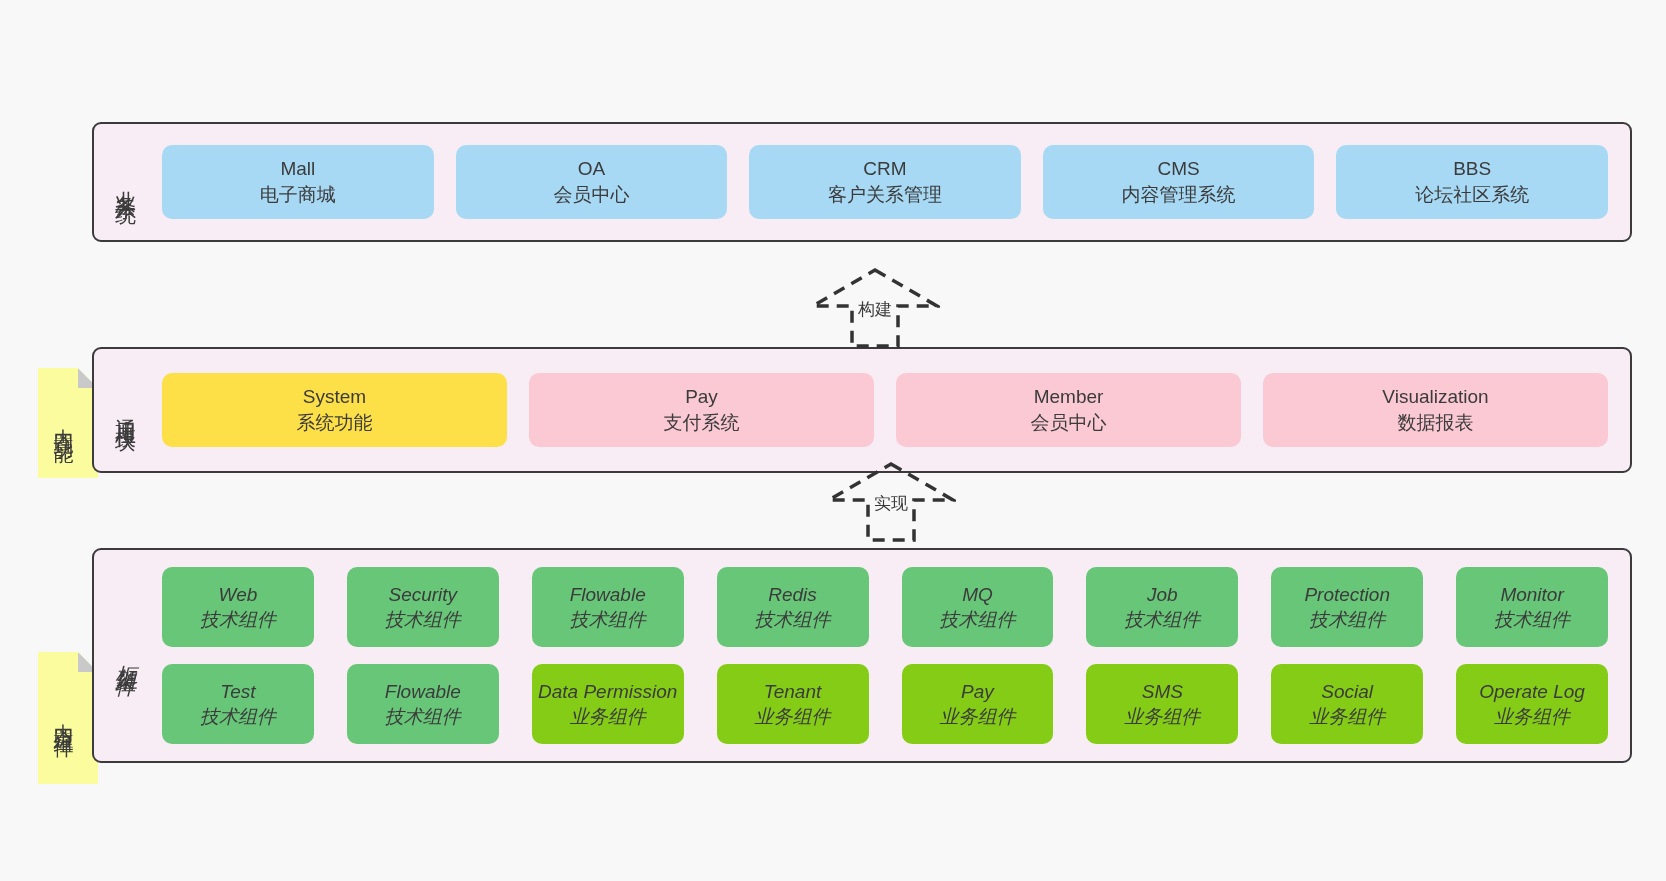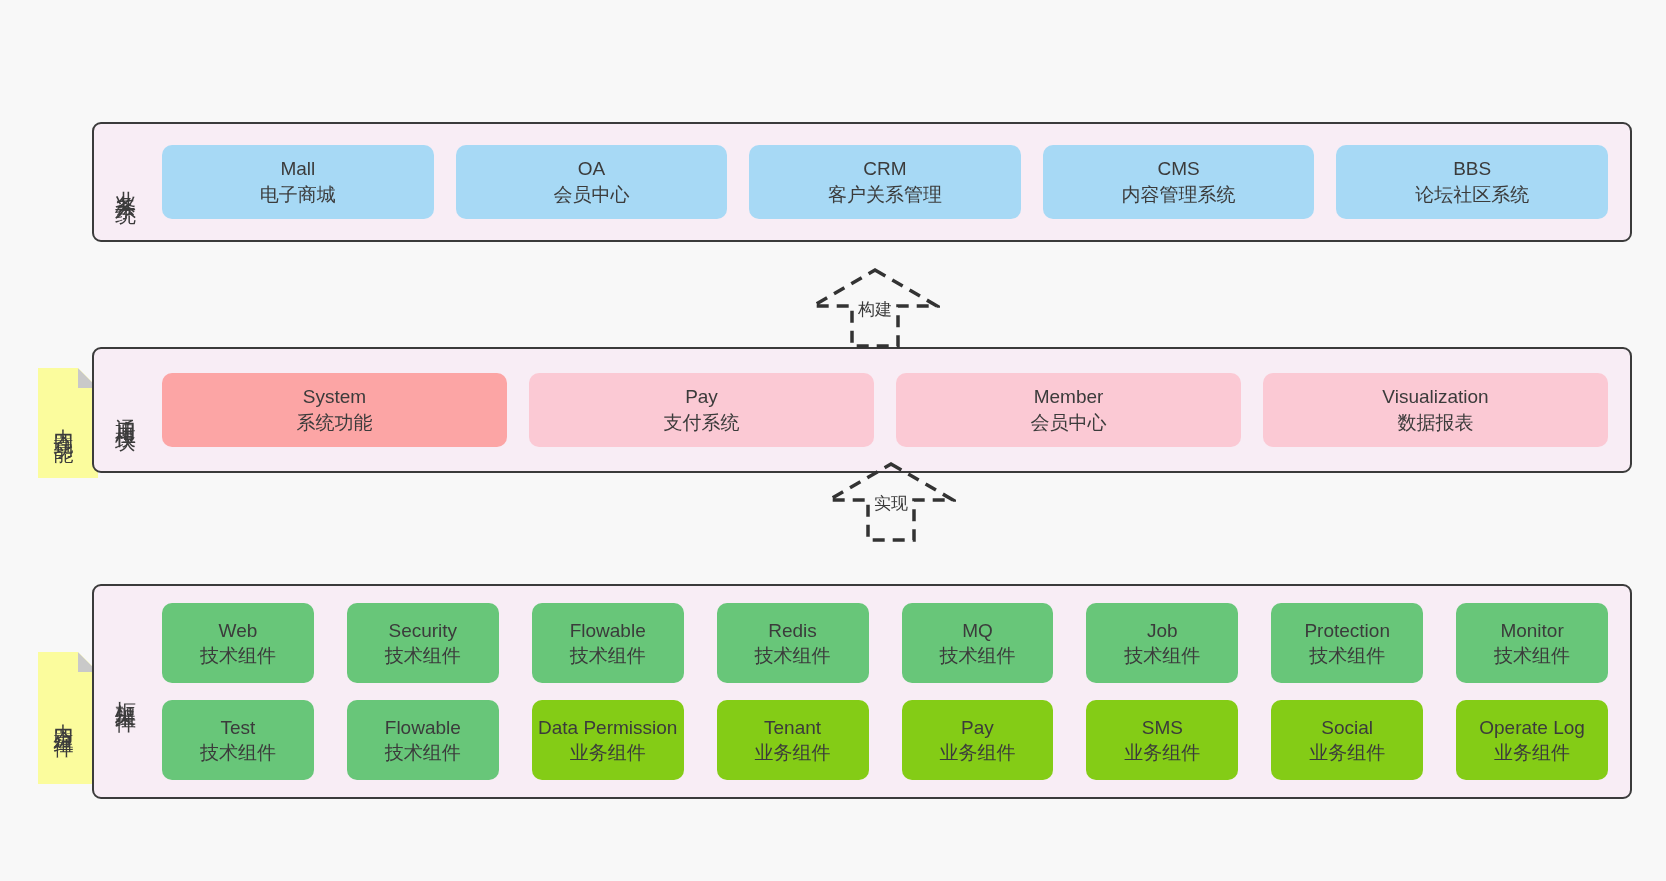--- a/index.html
+++ b/index.html
@@ -11,21 +11,21 @@
   .stage{position:relative;width:1666px;height:881px;overflow:hidden;}
 
   
   .panel{
     position:absolute;left:92px;width:1540px;box-sizing:border-box;
     background:#f8edf5;border:2px solid #3b3b3b;border-radius:9px;
     display:flex;z-index:1;
   }
   #panel-business{top:122px;height:120px;}
   #panel-modules{top:347px;height:126px;}
-  #panel-framework{top:584px;height:215px;}
+  #panel-framework{top:548px;height:215px;font-style:italic;}
 
   .label-col{
     width:48px;flex:none;display:flex;align-items:center;justify-content:center;
     padding-left:8px;
   }
   .vtext{
     writing-mode:vertical-rl;text-orientation:upright;
     font-size:21px;letter-spacing:4px;line-height:1;white-space:nowrap;
   }
 
@@ -33,21 +33,21 @@
     flex:1;display:flex;align-items:center;gap:22px;
     padding:0 22px 0 12px;
   }
   .box{
     flex:1;border-radius:10px;text-align:center;
     font-size:19px;line-height:26px;
     display:flex;flex-direction:column;justify-content:center;
     padding:10px 4px;box-sizing:border-box;min-height:74px;
   }
   .blue{background:#a7d9f5;}
-  .red{background:#fca5a5;}
+  .red{background:#fde047;}
   .pink{background:#fbc9d4;}
   .green{background:#68c679;}
   .lightgreen{background:#84cc16;}
 
   
   .framework-rows{
     flex:1;display:flex;flex-direction:column;justify-content:center;
     gap:17px;padding:0 22px 0 12px;
   }
   .frow{display:flex;gap:33px;}

